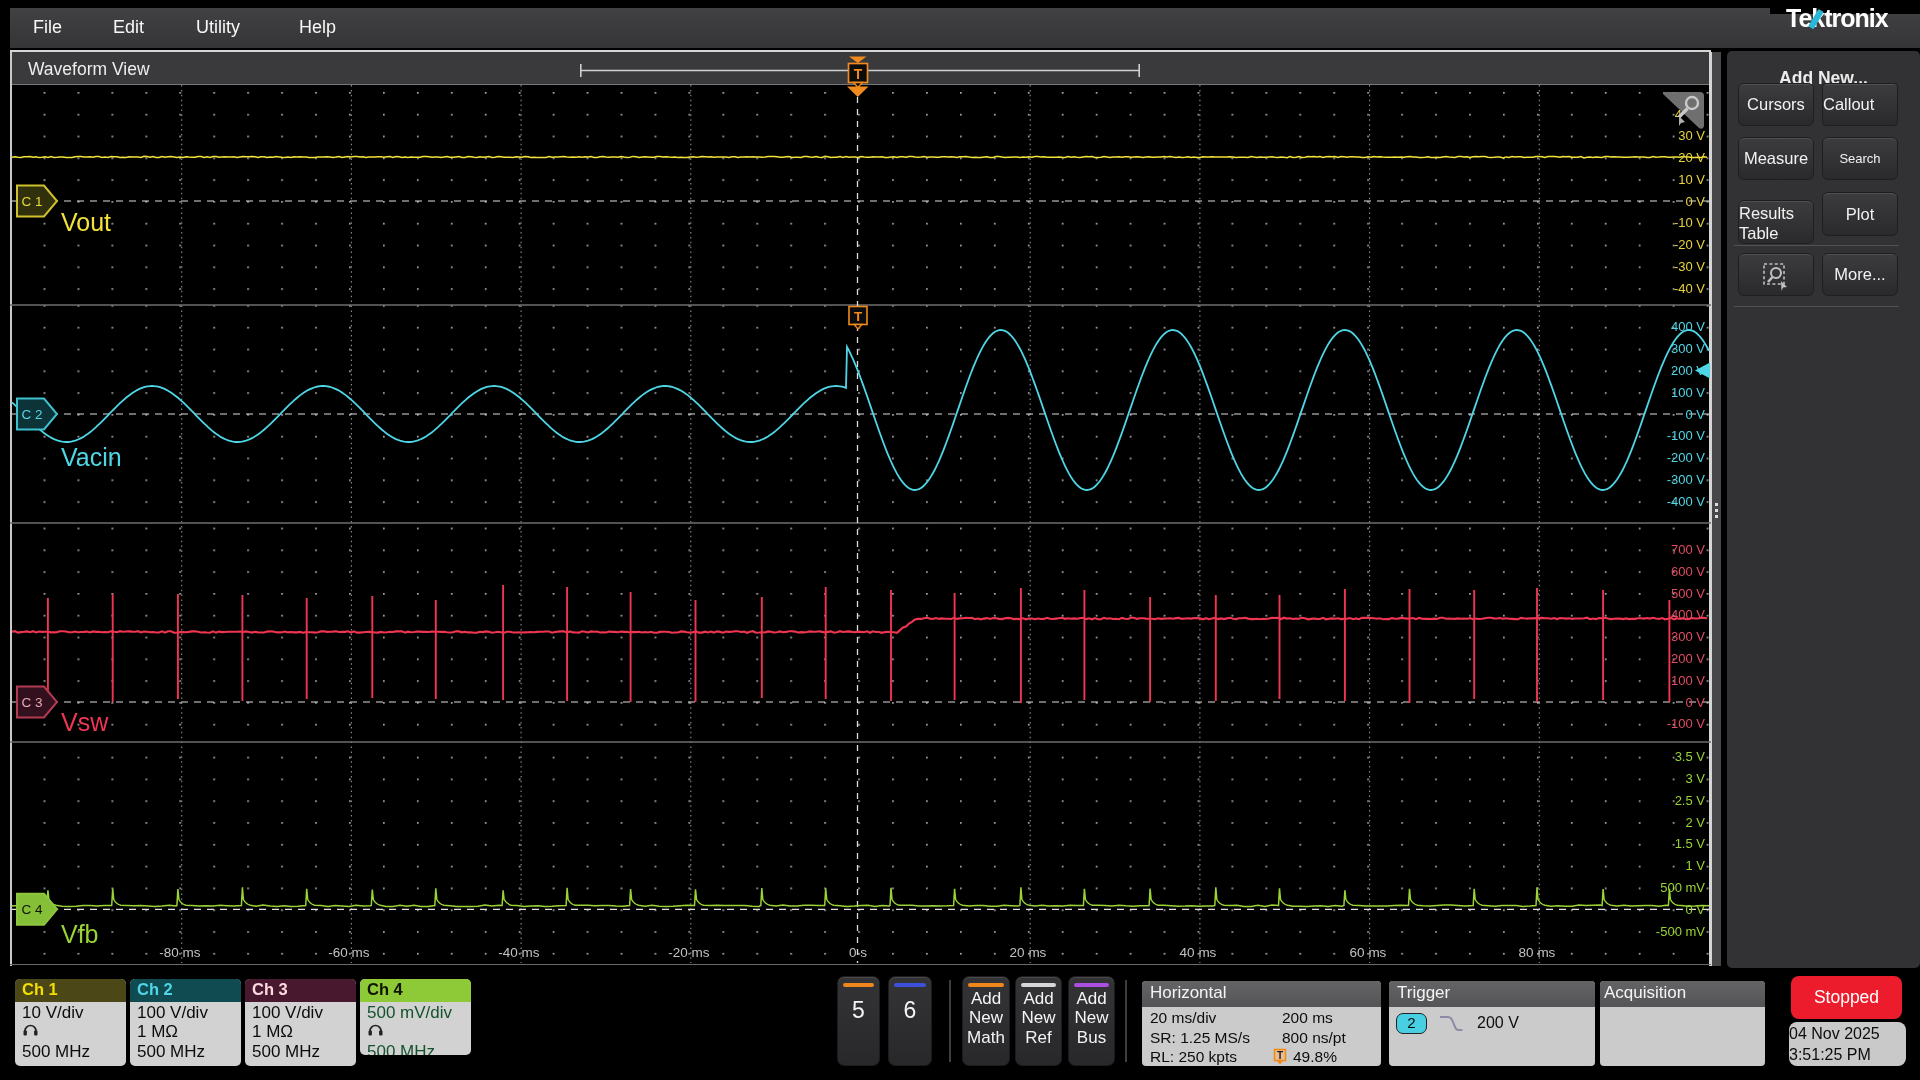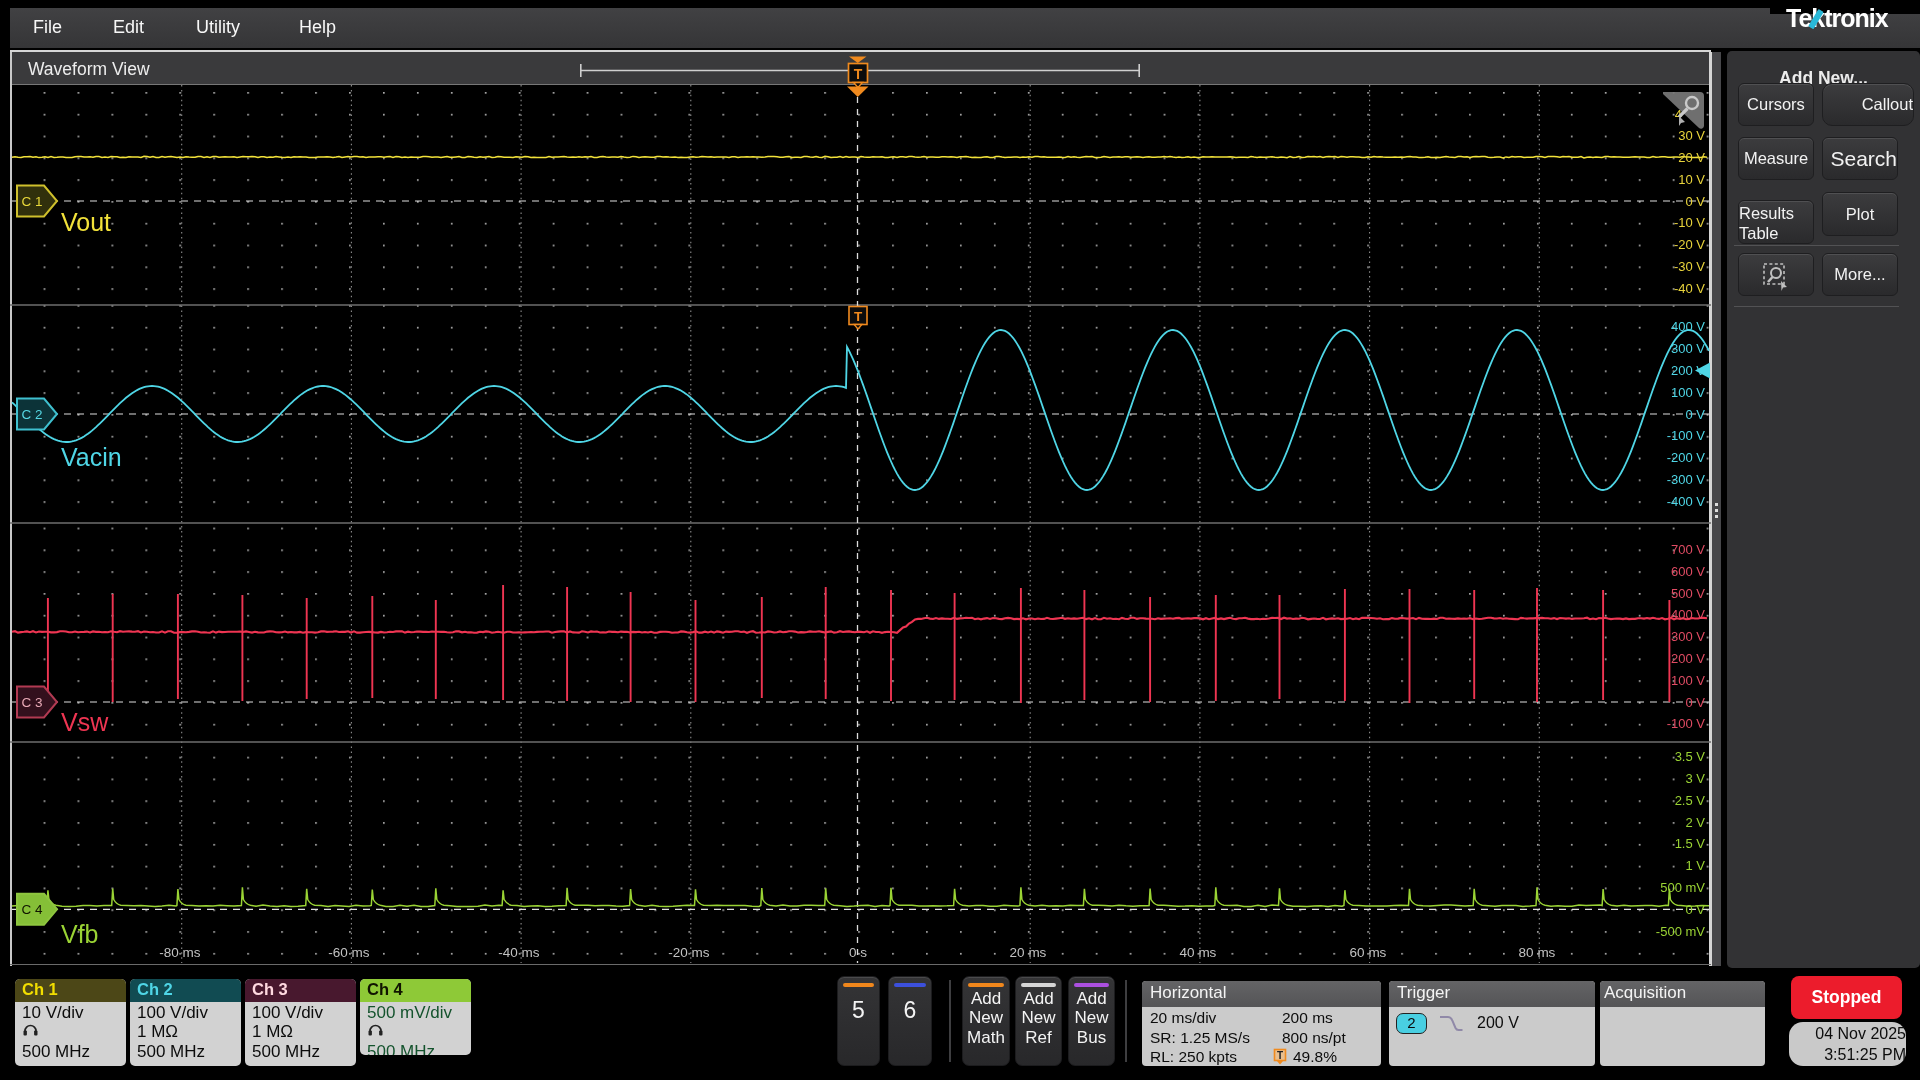--- a/index.html
+++ b/index.html
@@ -132,23 +132,23 @@
 <text x="858" y="78.5" fill="#f08a1e" font-size="14" font-weight="bold" text-anchor="middle" font-family="Liberation Sans, sans-serif">T</text>
 <path d="M853.5,82.5 h9 l-4.5,5 z" fill="#0c0c0c" stroke="#f08a1e" stroke-width="1.4"></path>
 <path d="M847,86.5 h21.5 l-10.75,10.5 z" fill="#f08a1e"></path>
 <rect x="849" y="306.5" width="18" height="18" fill="#0c0c0c" stroke="#f08a1e" stroke-width="1.6"></rect>
 <text x="858" y="321" fill="#f08a1e" font-size="13.5" font-weight="bold" text-anchor="middle" font-family="Liberation Sans, sans-serif">T</text>
 <path d="M854,324.5 h8 l-4,4.5 z" fill="#0c0c0c" stroke="#f08a1e" stroke-width="1.3"></path>
   </svg>
 <div class="abs" style="left:1727px;top:51px;width:193px;height:917px;background:#323234;border-radius:5px"></div>
 <div class="abs" style="left:1727px;top:68px;width:193px;text-align:center;color:#ececec;font-size:17.5px;font-weight:bold">Add New...</div>
 <div style="position:absolute;left:1738px;top:83px;width:76px;height:43px;background:linear-gradient(#3c3c3e,#2a2a2c);border:1px solid #1e1e20;border-radius:6px;box-shadow:inset 0 1px 0 #505052;color:#f2f2f2;font-size:16.5px;text-align:center;line-height:41px;">Cursors</div>
-<div style="position:absolute;left:1822px;top:83px;width:92px;height:43px;background:linear-gradient(#3c3c3e,#2a2a2c);border:1px solid #1e1e20;border-radius:10px;box-shadow:inset 0 1px 0 #505052;color:#f2f2f2;font-size:16.5px;text-align:right;line-height:41px;">Callout</div>
+<div style="position:absolute;left:1822px;top:83px;width:76px;height:43px;background:linear-gradient(#3c3c3e,#2a2a2c);border:1px solid #1e1e20;border-radius:4px;box-shadow:inset 0 1px 0 #505052;color:#f2f2f2;font-size:16.5px;text-align:left;line-height:41px;">Callout</div>
 <div style="position:absolute;left:1738px;top:137px;width:76px;height:43px;background:linear-gradient(#3c3c3e,#2a2a2c);border:1px solid #1e1e20;border-radius:6px;box-shadow:inset 0 1px 0 #505052;color:#f2f2f2;font-size:16.5px;text-align:center;line-height:41px;">Measure</div>
-<div style="position:absolute;left:1822px;top:137px;width:76px;height:43px;background:linear-gradient(#3c3c3e,#2a2a2c);border:1px solid #1e1e20;border-radius:6px;box-shadow:inset 0 1px 0 #505052;color:#f2f2f2;font-size:21px;text-align:right;line-height:41px;">Search</div>
+<div style="position:absolute;left:1822px;top:137px;width:76px;height:43px;background:linear-gradient(#3c3c3e,#2a2a2c);border:1px solid #1e1e20;border-radius:6px;box-shadow:inset 0 1px 0 #505052;color:#f2f2f2;font-size:13px;text-align:center;line-height:41px;">Search</div>
 <div style="position:absolute;left:1738px;top:200px;width:76px;height:44px;background:linear-gradient(#3c3c3e,#2a2a2c);border:1px solid #1e1e20;border-radius:6px;box-shadow:inset 0 1px 0 #505052;color:#f2f2f2;font-size:16.5px;line-height:20px;padding-top:2px;">Results<br>Table</div>
 <div style="position:absolute;left:1822px;top:192px;width:76px;height:44px;background:linear-gradient(#3c3c3e,#2a2a2c);border:1px solid #1e1e20;border-radius:6px;box-shadow:inset 0 1px 0 #505052;color:#f2f2f2;font-size:16.5px;text-align:center;line-height:42px;">Plot</div>
 <div class="abs" style="left:1734px;top:245px;width:165px;height:1px;background:#525254"></div>
 <div style="position:absolute;left:1738px;top:253px;width:76px;height:43px;background:linear-gradient(#3c3c3e,#2a2a2c);border:1px solid #1e1e20;border-radius:6px;box-shadow:inset 0 1px 0 #505052;color:#f2f2f2;font-size:16.5px;text-align:center;line-height:10px;"><svg width="30" height="30" style="margin-top:7px">
       <rect x="3" y="3" width="20" height="20" fill="none" stroke="#c0c0c0" stroke-width="1.6" stroke-dasharray="3 2.4"></rect>
       <circle cx="15" cy="12" r="5" fill="none" stroke="#c0c0c0" stroke-width="2"></circle>
       <line x1="11.5" y1="16" x2="7" y2="21" stroke="#c0c0c0" stroke-width="2.6"></line>
       <path d="M20,20 l6,6 l-4,0.5 l-1.5,3.5 z" fill="#c0c0c0"></path>
     </svg></div>
 <div style="position:absolute;left:1822px;top:253px;width:76px;height:43px;background:linear-gradient(#3c3c3e,#2a2a2c);border:1px solid #1e1e20;border-radius:6px;box-shadow:inset 0 1px 0 #505052;color:#f2f2f2;font-size:16.5px;text-align:center;line-height:41px;">More...</div>
@@ -213,13 +213,13 @@
   </div>
 <div class="abs" style="left:1389px;top:981px;width:206px;height:85px;background:#cbcbcb;border-radius:4px;overflow:hidden">
     <div style="height:26px;background:linear-gradient(#646466,#545456);color:#f4f4f4;font-size:17px;padding:2px 0 0 8px">Trigger</div>
     <div style="position:relative;color:#0d0d0d;font-size:15.5px;padding:6px 0 0 7px"><span style="display:inline-block;width:31px;height:21px;background:#49cfe2;border:1.6px solid #222;border-radius:7px;color:#0b0b0b;font-size:15px;text-align:center;line-height:18px">2</span><svg width="27" height="18" style="margin-left:11px;vertical-align:-4px">
         <path d="M2,3 h8 q3,0 4.5,4 l3,7 q1,2 3,2 h4" fill="none" stroke="#9089a8" stroke-width="2"></path>
       </svg><span style="margin-left:12px;font-size:16px">200 V</span></div>
   </div>
 <div class="abs" style="left:1600px;top:981px;width:165px;height:85px;background:#cbcbcb;border-radius:4px;overflow:hidden">
     <div style="height:26px;background:linear-gradient(#646466,#545456);color:#f4f4f4;font-size:17px;padding:2px 0 0 4px">Acquisition</div>
   </div>
-<div class="abs" style="left:1791px;top:976px;width:111px;height:43px;background:#ec1c2c;border-radius:8px;color:#fff;font-size:17.5px;font-weight:bold;text-align:center;line-height:42px">Stopped</div>
-<div class="abs" style="left:1789px;top:1022px;width:117px;height:44px;background:#c9c9c9;border-radius:14px;color:#0d0d0d;font-size:16px;text-align:right;line-height:21px;padding-top:1px">04 Nov 2025<br>3:51:25 PM</div>
+<div class="abs" style="left:1791px;top:976px;width:111px;height:43px;background:#ec1c2c;border-radius:8px;color:#fff;font-size:17.5px;font-weight:normal;text-align:center;line-height:42px">Stopped</div>
+<div class="abs" style="left:1789px;top:1022px;width:117px;height:44px;background:#c9c9c9;border-radius:8px;color:#0d0d0d;font-size:16px;text-align:left;line-height:21px;padding-top:1px">04 Nov 2025<br>3:51:25 PM</div>
 </body></html>

